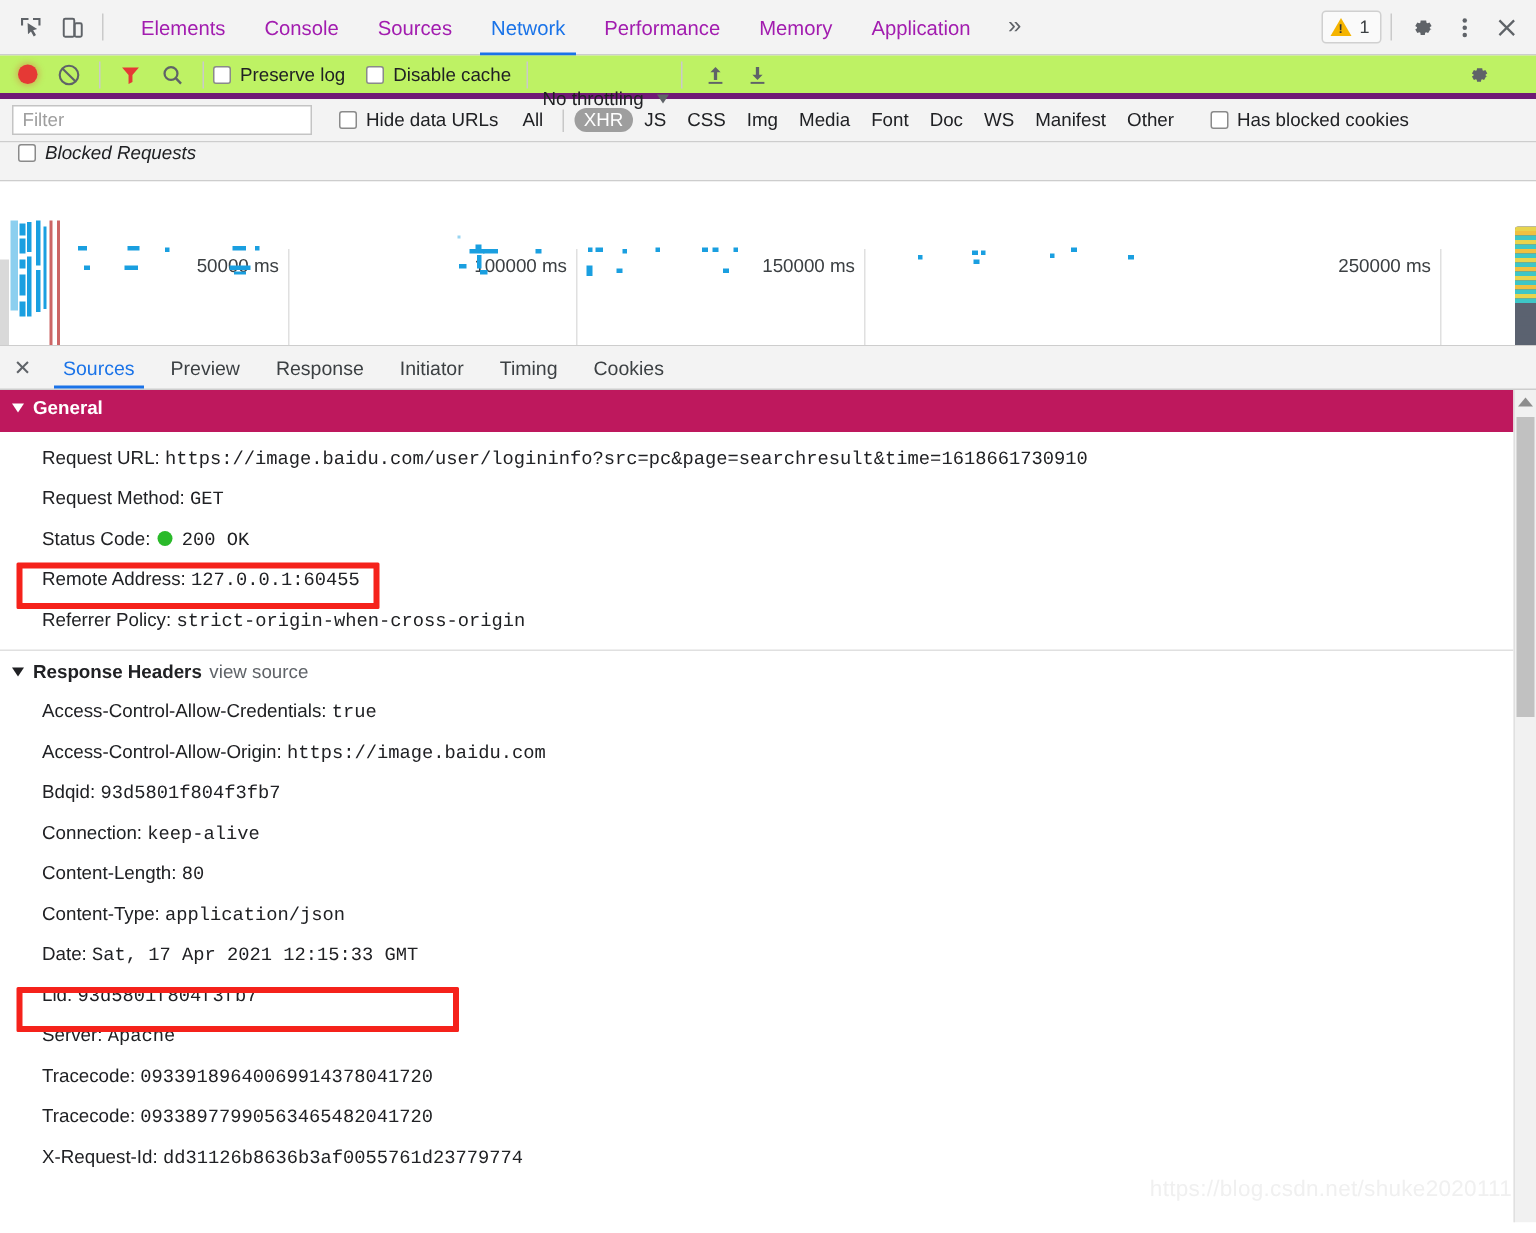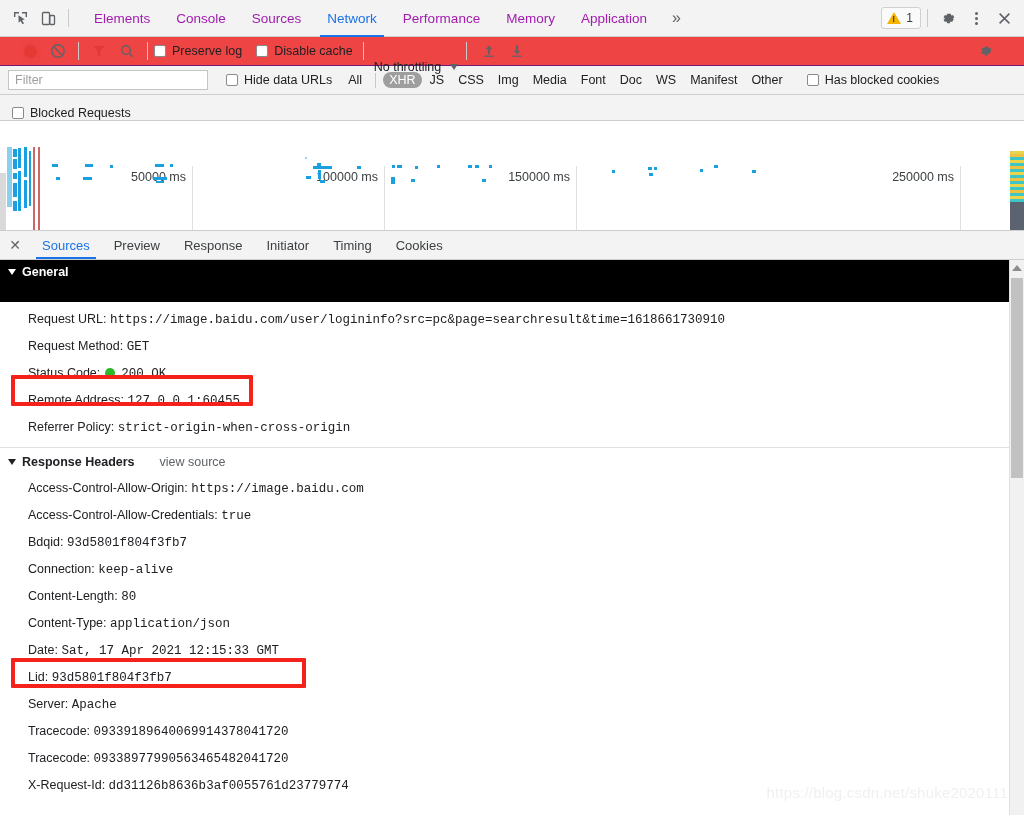--- a/index.html
+++ b/index.html
@@ -45,23 +45,23 @@
     border: 1px solid #d0d0d0; border-radius: 3px;
     background: #fafafa; padding: 2px 7px 2px 5px;
     height: 22px; cursor: pointer; font-size: 12px; color: #3c4043;
   }
   .tri-warn { width: 0; height: 0; border-left: 7px solid transparent; border-right: 7px solid transparent; border-bottom: 12px solid #f5b400; position: relative; }
   .tri-warn::after { content: "!"; position: absolute; left: -2px; top: 2px; font-size: 8.5px; color: #333; font-weight: bold; }
 
   
   .ctrlbar {
     display: flex; align-items: center;
-    height: 29px; background: #ef4444;
-    border-bottom: 1px solid #701a75;
-    padding-left: 16px; position: relative;
+    height: 29px; background: #bef264;
+    border-bottom: 4px solid #701a75;
+    padding-left: 4px; position: relative;
   }
   .rec-dot { width: 13px; height: 13px; border-radius: 50%; background: #e53935; box-shadow: 0 0 4px 1px rgba(229,57,53,.35); }
   .ck { display: inline-flex; align-items: center; gap: 6px; cursor: pointer; white-space: nowrap; font-size: 12.5px; color: #202124; }
   .ckbox { width: 12px; height: 12px; border: 1px solid #8a8a8a; background: #fff; border-radius: 2px; flex: none; }
   .throttle { font-size: 12.5px; color: #202124; display: flex; align-items: center; gap: 9px; cursor: pointer; white-space: nowrap; margin-top: 32px; }
   .caret-d { width: 0; height: 0; border-left: 4.5px solid transparent; border-right: 4.5px solid transparent; border-top: 6px solid #5f6368; }
   .ctrl-right { margin-left: auto; display: flex; align-items: center; padding-right: 24px; }
 
   
   .filterbar {
@@ -80,24 +80,25 @@
   .ftypes { display: flex; align-items: center; gap: 2px; margin-left: 10px; }
   .ftype {
     font-size: 12.5px; color: #202124; padding: 1px 6px;
     border-radius: 9px; cursor: pointer; white-space: nowrap;
   }
   .ftype.sel { background: #9e9e9e; color: #fff; }
   .fsep { width: 1px; height: 15px; background: #c8c8c8; margin: 0 5px; }
 
   
   .blockedbar {
-    display: flex; align-items: flex-end;
+    display: flex; align-items: flex-start;
     height: 26px; background: #f3f3f3;
     border-bottom: 1px solid #cdcdcd;
     padding-left: 12px;
+    font-style: italic;
   }
 
   
   .overview { position: relative; height: 110px; background: #fff; border-bottom: 1px solid #cdcdcd; overflow: hidden; }
   .ovl-tick {
     position: absolute; top: 0; height: 110px;
     border-right: 1px solid #e0e0e0;
     margin-top: 45px;
   }
   .ovl-tick span {
@@ -135,31 +136,31 @@
   .dclose { width: 30px; display: flex; align-items: center; justify-content: center; cursor: pointer; color: #5f6368; font-size: 14px; }
   .dtab {
     display: flex; align-items: center; padding: 0 12px;
     font-size: 13px; color: #3c4043; cursor: pointer; position: relative; white-space: nowrap;
   }
   .dtab.active { color: #1a73e8; }
   .dtab.active::after { content: ""; position: absolute; left: 6px; right: 6px; bottom: 0; height: 2px; background: #1a73e8; }
 
   .dbody { flex: 1; overflow: hidden; position: relative; }
   .sec-head-blue {
-    background: #000000; color: #fff; font-weight: bold;
-    font-size: 12.5px; padding: 5px 0 23px 8px;
+    background: #be185d; color: #fff; font-weight: bold;
+    font-size: 12.5px; padding: 5px 0 9px 8px;
     display: flex; align-items: center; gap: 5px;
   }
   .sec-head {
     font-weight: bold; font-size: 12.5px; color: #202124;
     padding: 7px 0 6px 8px; display: flex; align-items: center; gap: 5px;
     border-top: 1px solid #e0e0e0;
   }
   .tri { width: 0; height: 0; border-left: 4.5px solid transparent; border-right: 4.5px solid transparent; border-top: 6px solid currentColor; margin-right: 1px; }
-  .viewsrc { font-weight: normal; color: #5f6368; margin-left: 20px; font-size: 12.5px; cursor: pointer; }
+  .viewsrc { font-weight: normal; color: #5f6368; font-size: 12.5px; cursor: pointer; }
   .hrow {
     padding: 4px 0 4px 28px; font-size: 12.5px; line-height: 18px;
     word-break: break-all; position: relative;
   }
   .hk { font-weight: normal; color: #202124; }
   .hv { font-family: "Liberation Mono", monospace; font-size: 12.5px; color: #202124; }
   .green-dot { display: inline-block; width: 10px; height: 10px; border-radius: 50%; background: #2aba2a; vertical-align: -1px; margin: 0 3px 0 1px; }
   .hl-box {
     position: absolute; border: 4px solid #f5221b;
     pointer-events: none; border-radius: 1px;
@@ -498,26 +499,26 @@
             <span class="hk">Referrer Policy:</span>
             <span class="hv">strict-origin-when-cross-origin</span>
           </div>
 
           <div class="sec-head">
             <span class="tri"></span>
             <span>Response Headers</span>
             <span class="viewsrc">view source</span>
           </div>
           <div class="hrow">
+            <span class="hk">Access-Control-Allow-Credentials:</span>
+            <span class="hv">true</span>
+          </div>
+          <div class="hrow">
             <span class="hk">Access-Control-Allow-Origin:</span>
             <span class="hv">https://image.baidu.com</span>
-          </div>
-          <div class="hrow">
-            <span class="hk">Access-Control-Allow-Credentials:</span>
-            <span class="hv">true</span>
           </div>
           <div class="hrow">
             <span class="hk">Bdqid:</span>
             <span class="hv">93d5801f804f3fb7</span>
           </div>
           <div class="hrow">
             <span class="hk">Connection:</span>
             <span class="hv">keep-alive</span>
           </div>
           <div class="hrow">

